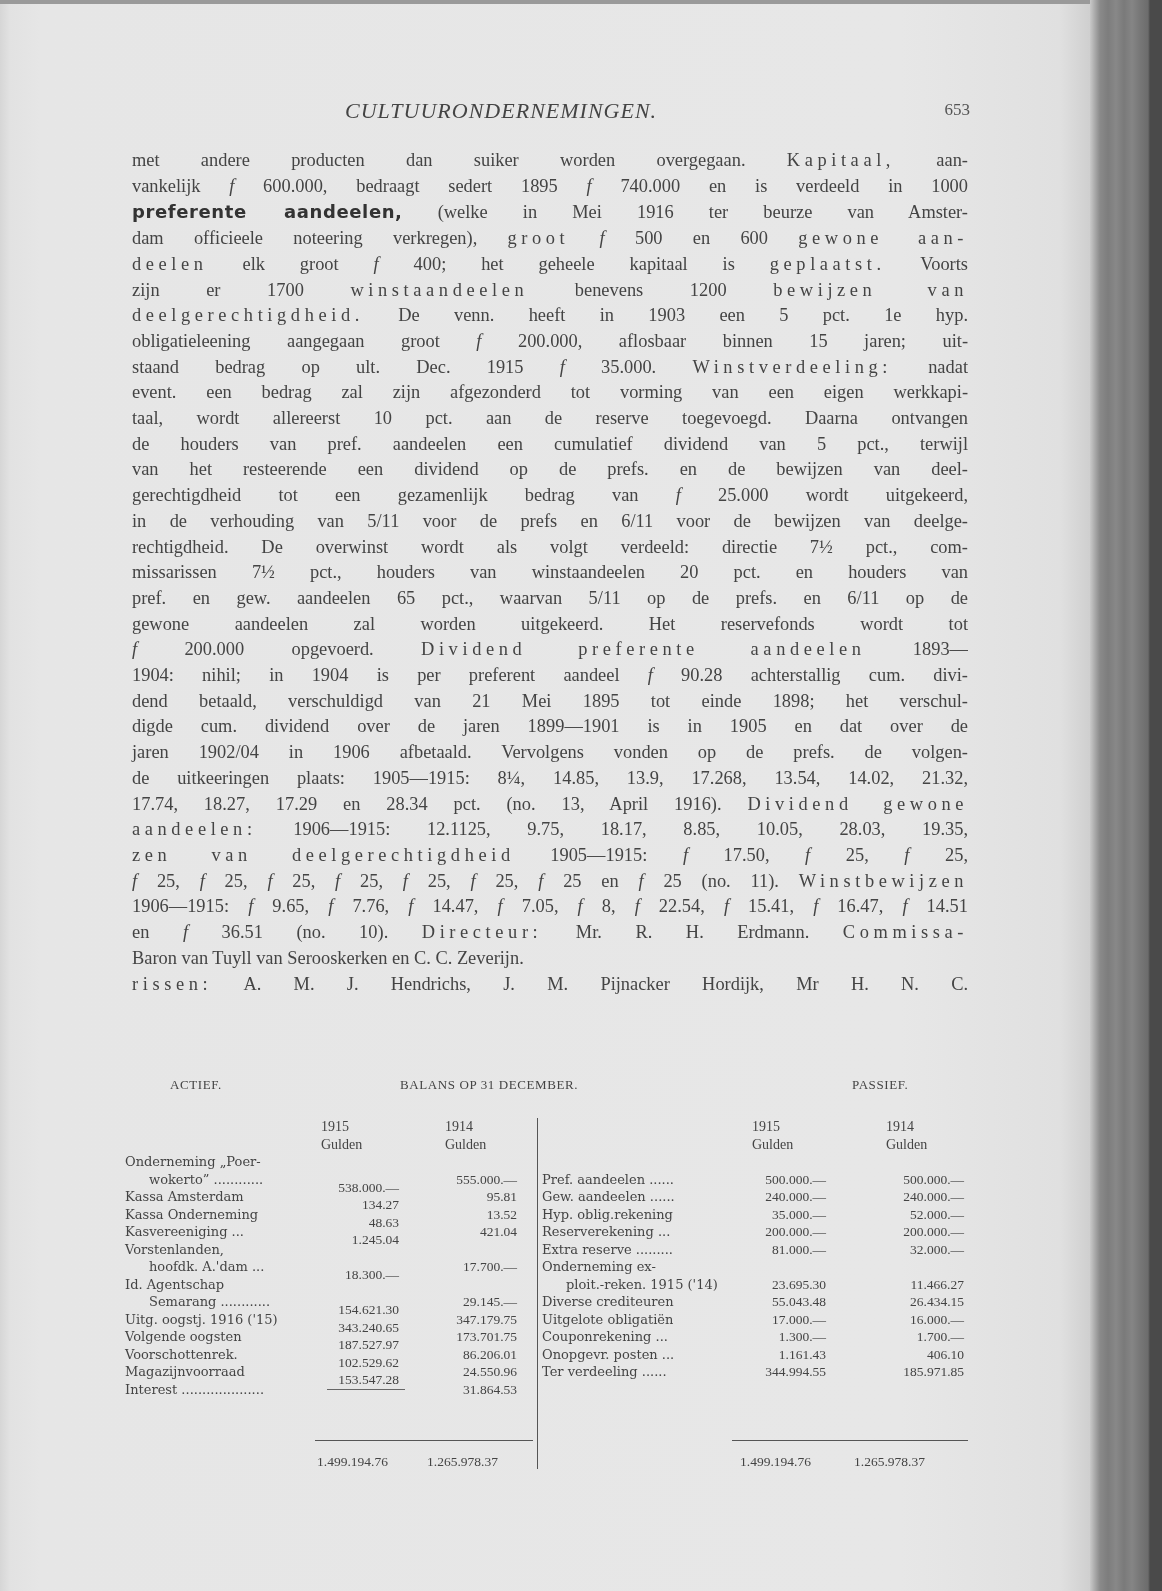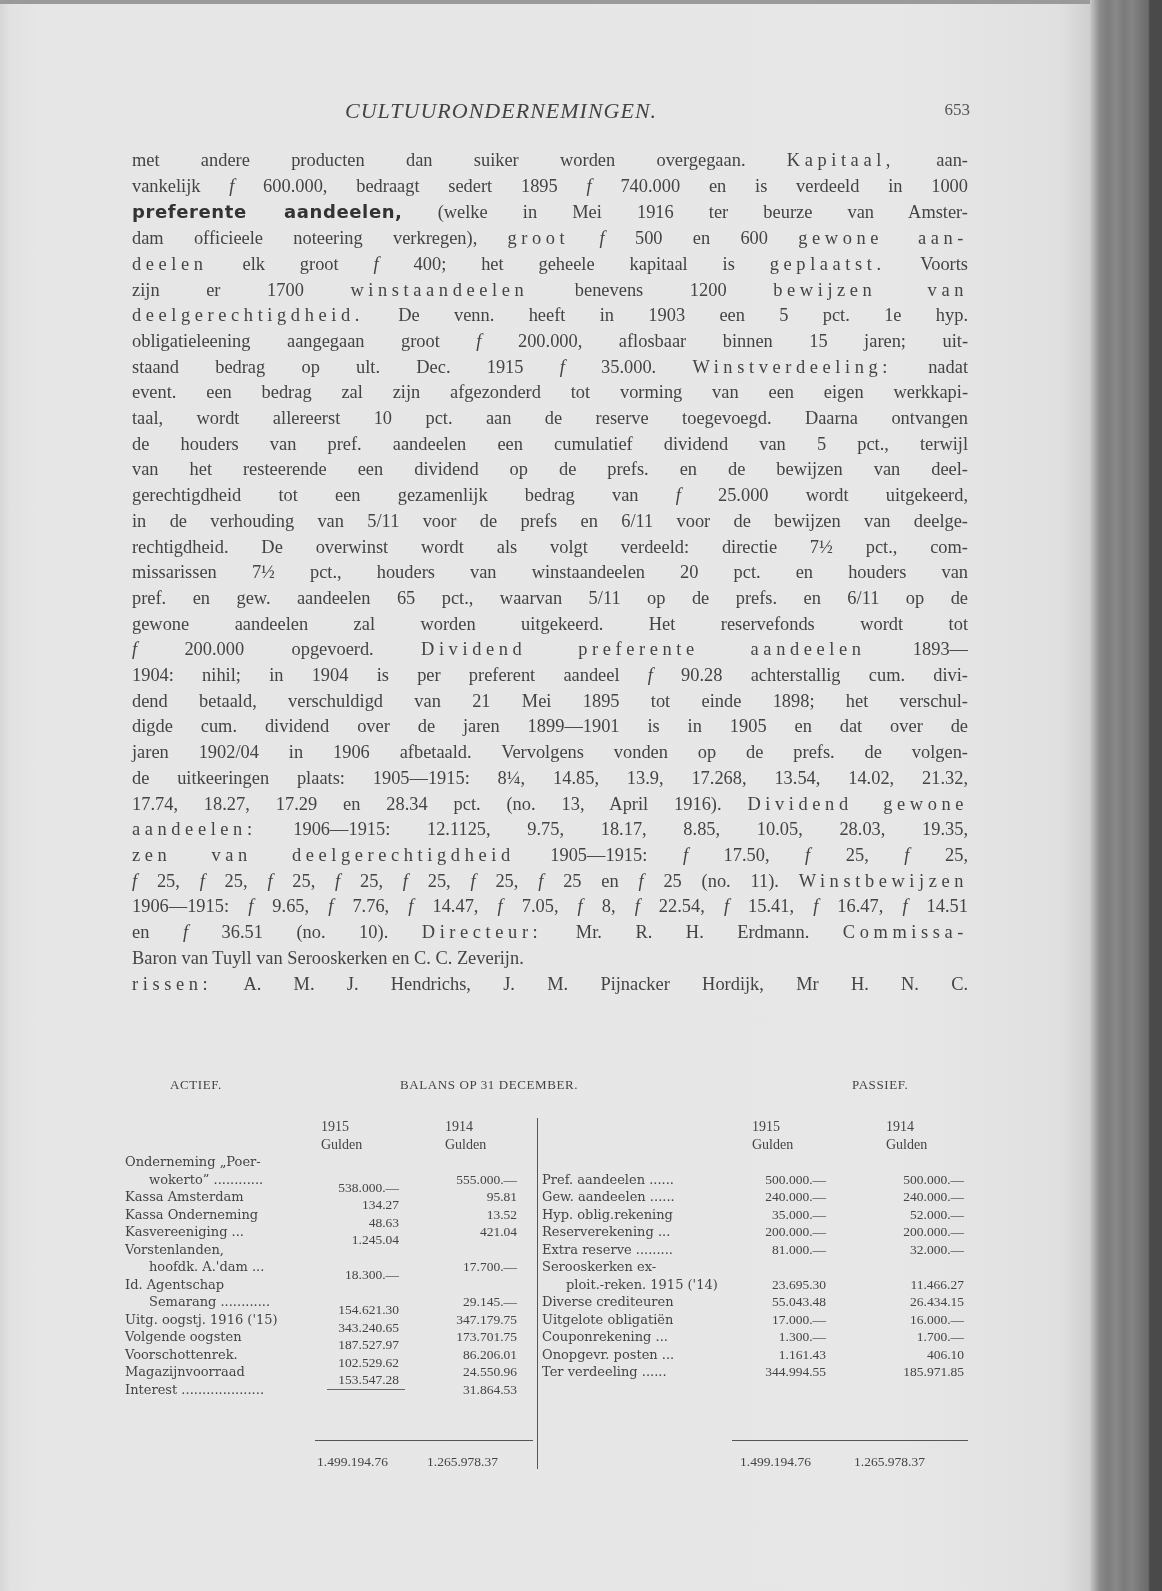--- a/index.html
+++ b/index.html
@@ -262,21 +262,21 @@
             <span class="label">Reserverekening ...</span>
             <span class="v1">200.000.—</span>
             <span class="v2">200.000.—</span>
           </div>
           <div class="row">
             <span class="label">Extra reserve .........</span>
             <span class="v1">81.000.—</span>
             <span class="v2">32.000.—</span>
           </div>
           <div class="row">
-            <span class="label">Serooskerken ex-</span>
+            <span class="label">Onderneming ex-</span>
             <span class="v1"></span>
             <span class="v2"></span>
           </div>
           <div class="row">
             <span class="label indent">ploit.-reken. 1915 ('14)</span>
             <span class="v1">23.695.30</span>
             <span class="v2">11.466.27</span>
           </div>
           <div class="row">
             <span class="label">Diverse crediteuren</span>

